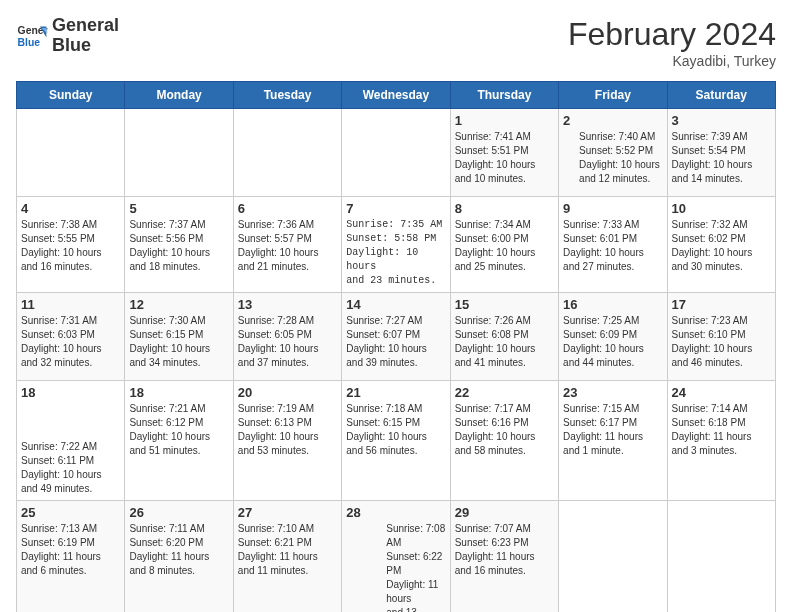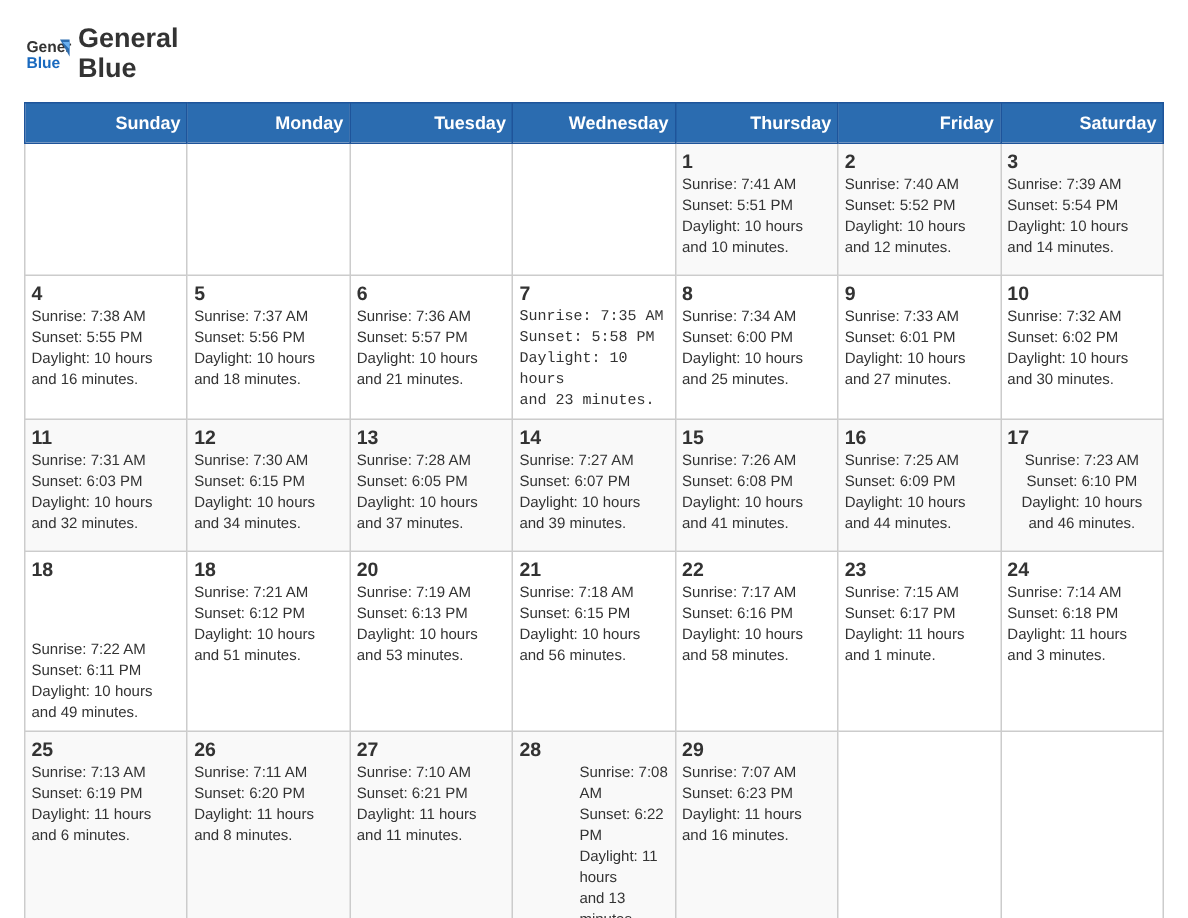--- a/index.html
+++ b/index.html
@@ -47,21 +47,21 @@
       width: 100%;
       border-collapse: collapse;
       table-layout: fixed;
     }
     thead th {
       background: #2b6cb0;
       color: #fff;
       font-size: 12px;
       font-weight: bold;
       padding: 6px 4px;
-      text-align: right;
+      text-align: center;
       border: 1px solid #1e549a;
       margin-left: 28px;
     }
     tbody td {
       vertical-align: top;
       border: 1px solid #ccc;
       padding: 4px 4px;
       font-size: 10px;
       color: #333;
       height: 88px;
@@ -95,20 +95,24 @@
       <text x="2" y="18" font-size="13" font-weight="bold" fill="#333">General</text>
       <text x="2" y="32" font-size="13" font-weight="bold" fill="#1a6abf">Blue</text>
       <polygon points="30,8 38,8 38,22" fill="#2b6cb0"></polygon>
       <polygon points="32,10 38,10 38,16" fill="#6ab0f0"></polygon>
     </svg>
     <div>
       <div class="logo-text">General</div>
       <div class="logo-text">Blue</div>
     </div>
   </div>
+  <div class="title-block">
+    <div class="month-title">February 2024</div>
+    <div class="subtitle">Kayadibi, Turkey</div>
+  </div>
 </div>
 
 <table>
   <thead>
     <tr>
     <th>Sunday</th>
         <th>Monday</th>
         <th>Tuesday</th>
         <th>Wednesday</th>
         <th>Thursday</th>
@@ -124,21 +128,21 @@
         <td class="empty"></td>
         <td>
           <span class="day-num">1</span>
           <div class="day-info" style="white-space: pre-line;">Sunrise: 7:41 AM
 Sunset: 5:51 PM
 Daylight: 10 hours
 and 10 minutes.</div>
         </td>
         <td>
           <span class="day-num">2</span>
-          <div class="day-info" style="white-space: pre-line;">Sunrise: 7:40 AM
+          <div class="day-info" style="white-space: pre-line; margin-left: 16px;">Sunrise: 7:40 AM
 Sunset: 5:52 PM
 Daylight: 10 hours
 and 12 minutes.</div>
         </td>
         <td>
           <span class="day-num">3</span>
           <div class="day-info" style="white-space: pre-line;">Sunrise: 7:39 AM
 Sunset: 5:54 PM
 Daylight: 10 hours
 and 14 minutes.</div>
@@ -233,21 +237,21 @@
         </td>
         <td>
           <span class="day-num">16</span>
           <div class="day-info" style="white-space: pre-line;">Sunrise: 7:25 AM
 Sunset: 6:09 PM
 Daylight: 10 hours
 and 44 minutes.</div>
         </td>
         <td>
           <span class="day-num">17</span>
-          <div class="day-info" style="white-space: pre-line; text-align: center;">Sunrise: 7:23 AM
+          <div class="day-info" style="white-space: pre-line;">Sunrise: 7:23 AM
 Sunset: 6:10 PM
 Daylight: 10 hours
 and 46 minutes.</div>
         </td>
       </tr>
       <tr>
         <td>
           <span class="day-num">18</span>
           <div class="day-info" style="white-space: pre-line; margin-top: 40px;">Sunrise: 7:22 AM
 Sunset: 6:11 PM

